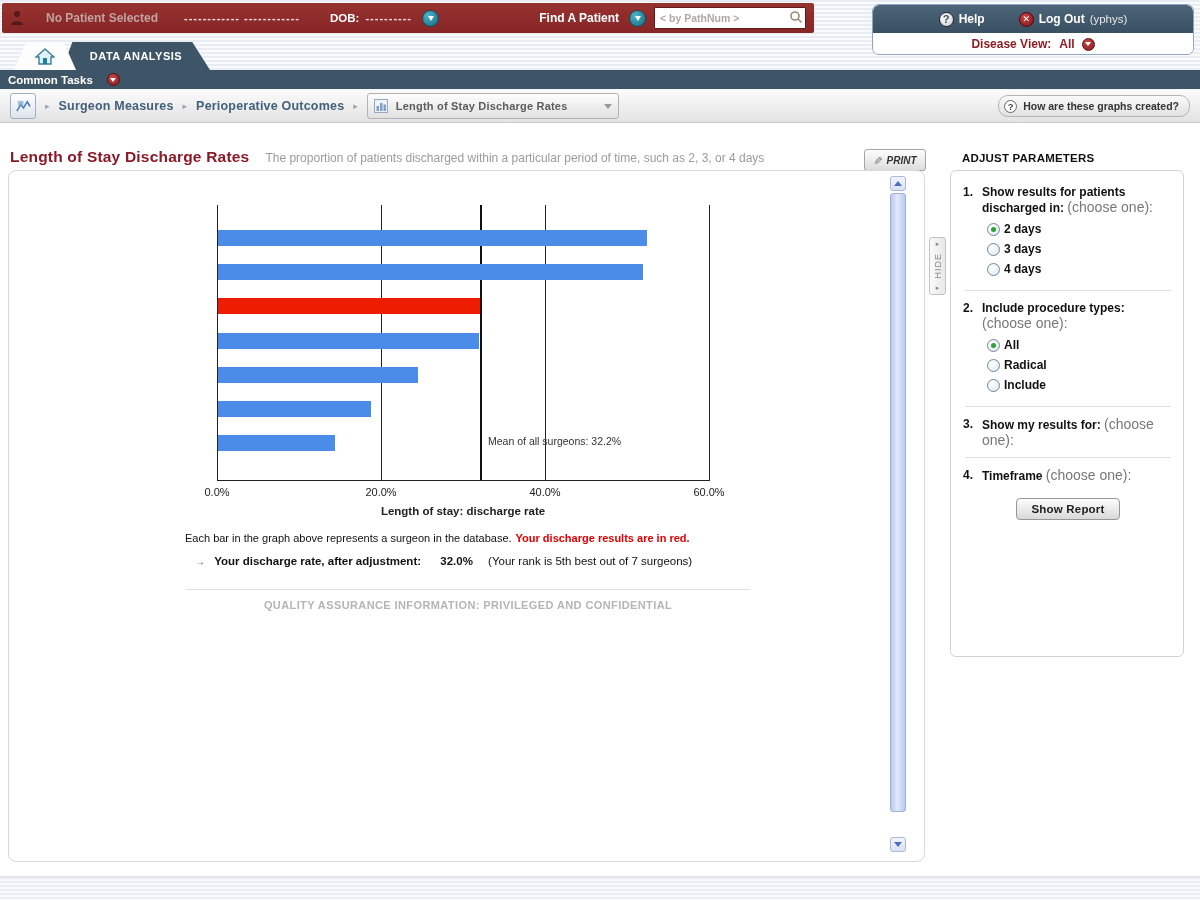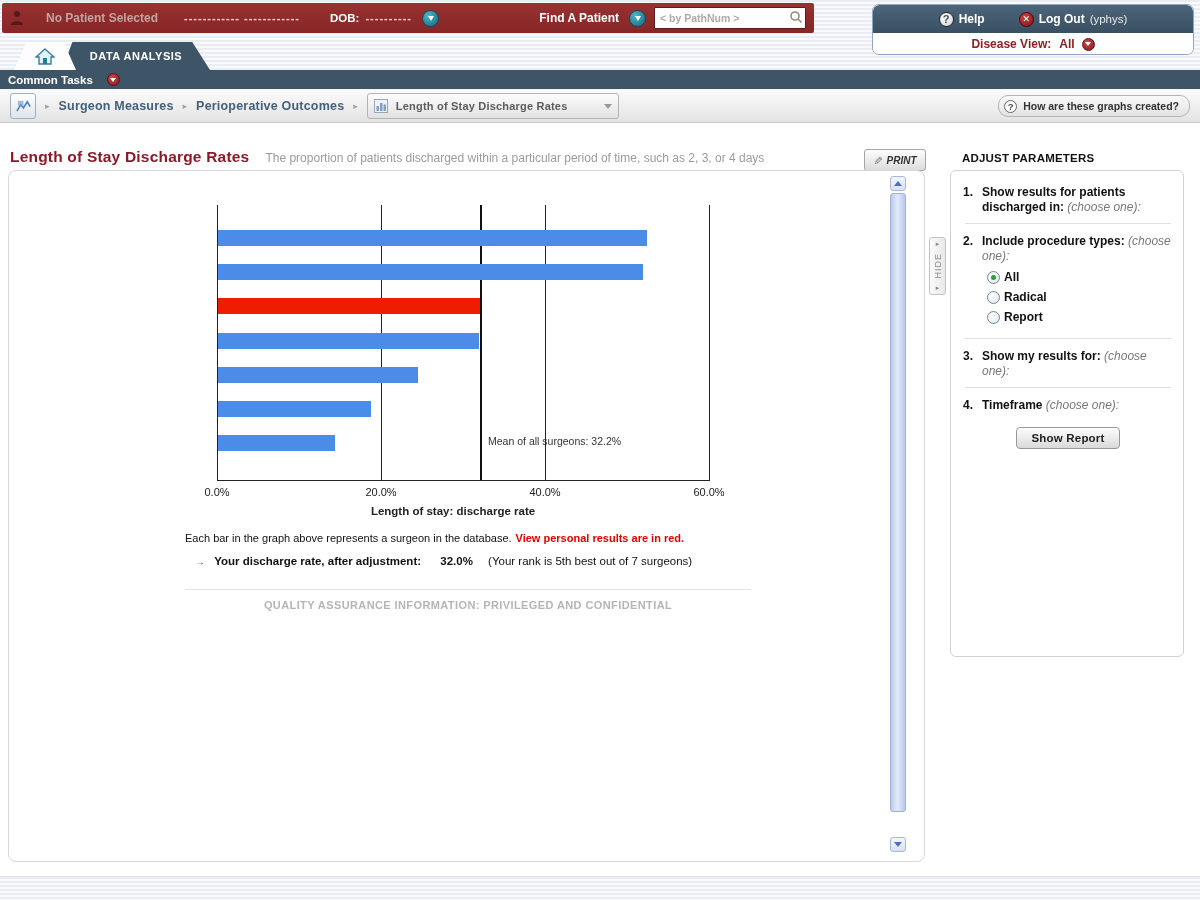--- a/index.html
+++ b/index.html
@@ -175,21 +175,21 @@
   
   #params-title{position:absolute;left:962px;top:152px;font-weight:bold;font-size:11.5px;color:#111;letter-spacing:.2px;}
   #params-panel{
     position:absolute;left:950px;top:170px;width:234px;height:487px;background:#fff;
     border:1px solid #d2d2d2;border-radius:6px;box-sizing:border-box;padding:14px 10px 10px 12px;
   }
   .sec{display:flex;margin-bottom:2px;}
   .sec-num{font-weight:bold;font-size:12px;color:#111;width:19px;flex:0 0 auto;}
   .sec-body{flex:1;}
   .sec-label{font-weight:bold;font-size:12px;color:#111;line-height:15px;}
-  .hint{font-weight:normal;font-size:12px;color:#777;font-style:italic;}
+  .hint{font-weight:normal;font-size:14px;color:#777;}
   .opts{margin:6px 0 4px 5px;}
   .opt{display:flex;align-items:center;margin-bottom:6px;cursor:pointer;}
   .radio{
     width:13px;height:13px;border-radius:50%;border:1px solid #6f8797;box-sizing:border-box;
     background:radial-gradient(circle at 35% 30%,#ffffff,#dde6ec);margin-right:4px;position:relative;flex:0 0 auto;
   }
   .radio.sel::after{
     content:"";position:absolute;left:3px;top:3px;width:5px;height:5px;border-radius:50%;background:#2f9f37;
   }
   .checkbox{
@@ -326,25 +326,25 @@
       <div class="axisline" style="left: 32px; top: 289px; width: 493px;"></div>
       <div class="meanline" style="left: 295.04px; top: 14px; height: 275px;"></div>
       <div class="bar" style="left: 33px; top: 39px; width: 429px; background: rgb(74, 140, 232);"></div>
       <div class="bar" style="left: 33px; top: 73px; width: 425px; background: rgb(74, 140, 232);"></div>
       <div class="bar" style="left: 33px; top: 107px; width: 262px; background: rgb(238, 28, 0);"></div>
       <div class="bar" style="left: 33px; top: 142px; width: 261px; background: rgb(74, 140, 232);"></div>
       <div class="bar" style="left: 33px; top: 176px; width: 200px; background: rgb(74, 140, 232);"></div>
       <div class="bar" style="left: 33px; top: 210px; width: 153px; background: rgb(74, 140, 232);"></div>
       <div class="bar" style="left: 33px; top: 244px; width: 117px; background: rgb(74, 140, 232);"></div>
       <div class="mean-note" style="left: 303.04px; top: 244px;">Mean of all surgeons: 32.2%</div>
-      <div class="xlabel" style="left: 268px; top: 314px;">Length of stay: discharge rate</div>
+      <div class="xlabel" style="left: 278px; top: 314px;">Length of stay: discharge rate</div>
     </div>
 
   <div class="note1">
-    <span>Each bar in the graph above represents a surgeon in the database.</span><span class="red">View personal results are in red.</span>
+    <span>Each bar in the graph above represents a surgeon in the database.</span><span class="red">Your discharge results are in red.</span>
   </div>
   <div class="result-line">
     <span class="arrow">→</span>
     <span class="lbl">Your discharge rate, after adjustment:</span>
     <span class="val">32.0%</span>
     <span class="rank">(Your rank is 5th best out of 7 surgeons)</span>
   </div>
   <div class="panel-divider"></div>
   <div class="qa-note">QUALITY ASSURANCE INFORMATION: PRIVILEGED AND CONFIDENTIAL</div>
 
@@ -365,39 +365,53 @@
   <span class="arrow">▸</span>
 </div>
 
 <div id="params-title">ADJUST PARAMETERS</div>
 <div id="params-panel">
   <div id="params-sections">
       <div class="sec">
         <div class="sec-num">1.</div>
         <div class="sec-body">
           <div class="sec-label">Show results for patients discharged in: <span class="hint">(choose one):</span></div>
+          <div class="opts">
+            <div class="opt">
+              <div class="radio sel"></div>
+              <div class="opt-label">2 days</div>
+            </div>
+            <div class="opt">
+              <div class="radio"></div>
+              <div class="opt-label">3 days</div>
+            </div>
+            <div class="opt">
+              <div class="radio"></div>
+              <div class="opt-label">4 days</div>
+            </div>
+          </div>
         </div>
       </div>
       <div class="sec-divider"></div>
       <div class="sec">
         <div class="sec-num">2.</div>
         <div class="sec-body">
           <div class="sec-label">Include procedure types: <span class="hint">(choose one):</span></div>
           <div class="opts">
             <div class="opt">
               <div class="radio sel"></div>
               <div class="opt-label">All</div>
             </div>
             <div class="opt">
               <div class="radio"></div>
               <div class="opt-label">Radical</div>
             </div>
             <div class="opt">
               <div class="radio"></div>
-              <div class="opt-label">Report</div>
+              <div class="opt-label">Include</div>
             </div>
           </div>
         </div>
       </div>
       <div class="sec-divider"></div>
       <div class="sec">
         <div class="sec-num">3.</div>
         <div class="sec-body">
           <div class="sec-label">Show my results for: <span class="hint">(choose one):</span></div>
         </div>

